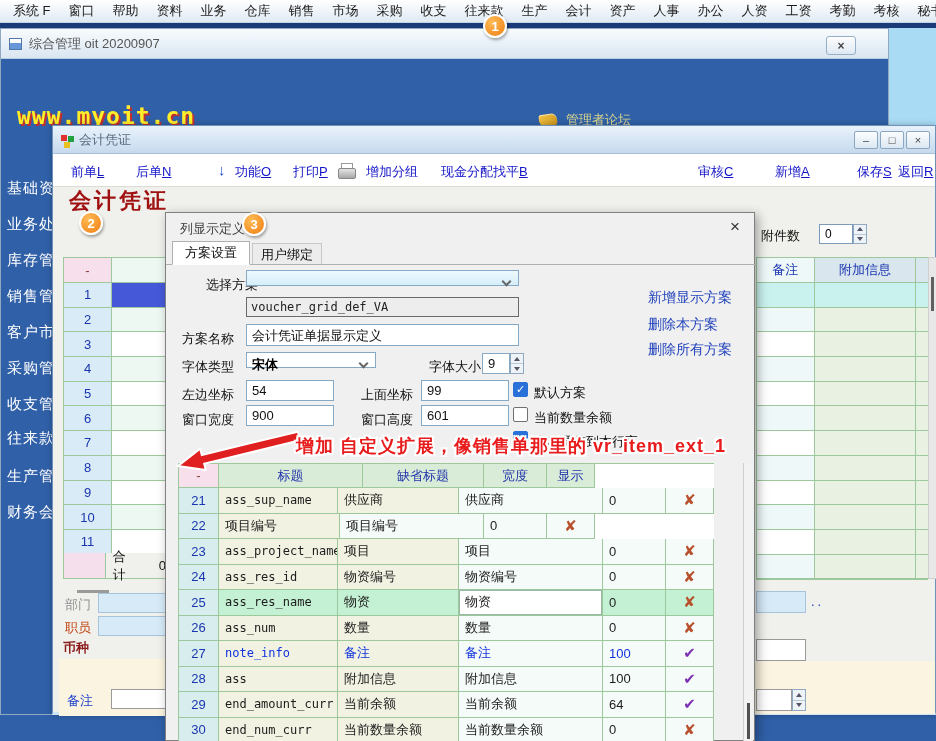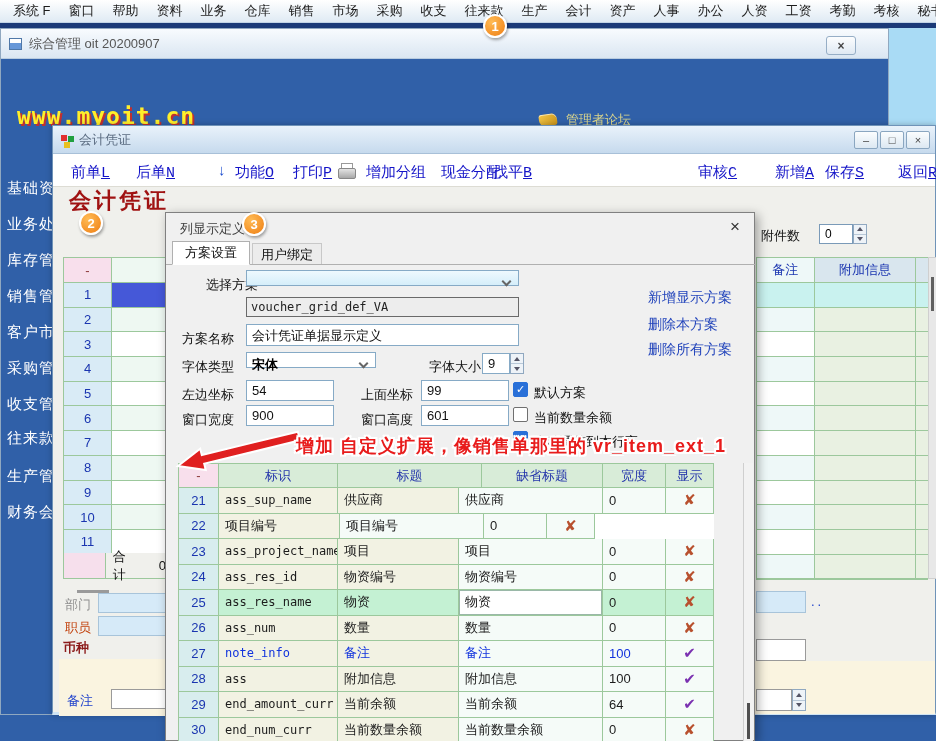--- a/index.html
+++ b/index.html
@@ -41,21 +41,21 @@
   .vw-title { position:absolute; left:0; top:0; right:0; height:28px;
     background:linear-gradient(#e9f2fb,#c6daed); border-bottom:1px solid #a8c0d8;
     display:flex; align-items:center; padding:0 8px; }
   .vwicon { width:6px; height:6px; background:#e03030; box-shadow:7px 1px 0 #20a040,3px 7px 0 #e8c020; margin-right:12px; margin-top:-4px; }
   .vw-title-text { font-size:13px; color:#5a6b80; }
   .wbtns { position:absolute; right:5px; top:5px; display:flex; gap:2px; }
   .wbtn { width:24px; height:18px; border:1px solid #8aa6c0; border-radius:2px;
     background:linear-gradient(#fbfdfe,#dce8f2); font-size:11px; color:#444;
     display:flex; align-items:center; justify-content:center; }
   .vw-toolbar { position:absolute; left:0; top:28px; right:0; height:33px; background:#ffffff; border-bottom:1px solid #dddcd4; }
-  .tbi { position:absolute; top:9px; font-size:15px; color:#1414c8; white-space:nowrap; cursor:default;font-family:Liberation Mono, monospace; }
+  .tbi { position:absolute; top:9px; font-size:13px; color:#1414c8; white-space:nowrap; cursor:default; }
   .tbi u { text-decoration:underline; }
   .down-ico { position:absolute; left:165px; top:7px; font-size:15px; font-weight:bold; color:#2050d0; }
   .printer { position:absolute; left:285px; top:9px; width:17px; height:15px; }
   .printer::before { content:""; position:absolute; left:3px; top:0; width:10px; height:6px; background:#fff; border:1px solid #999; }
   .printer::after { content:""; position:absolute; left:0; top:5px; width:16px; height:9px; background:linear-gradient(#e4e4e4,#a8a8a8); border:1px solid #888; border-radius:2px; }
   .page-title { position:absolute; left:16px; top:60px; font-family:"Liberation Serif","DejaVu Serif",serif;
     font-size:22px; font-weight:bold; color:#a01212; letter-spacing:3px; }
   .attach-label { position:absolute; left:708px; top:101px; font-size:13px; color:#111; }
   .attach-field { position:absolute; left:766px; top:98px; width:34px; height:20px; background:#fff; border:1px solid #7a9ab8; font-size:12px; padding:2px 0 0 5px; }
   .spin { position:absolute; width:14px; height:20px; border:1px solid #90a8c0; background:#eef3f8; display:flex; flex-direction:column; }
@@ -223,21 +223,21 @@
       <span class="tbi" style="left:83px"><span>后单</span><u>N</u></span>
       <span class="down-ico">↓</span>
       <span class="tbi" style="left:182px"><span>功能</span><u>O</u></span>
       <span class="tbi" style="left:240px"><span>打印</span><u>P</u></span>
       <span class="printer"></span>
       <span class="tbi" style="left:313px"><span>增加分组</span><u></u></span>
       <span class="tbi" style="left:388px"><span>现金分配</span><u></u></span>
       <span class="tbi" style="left:440px"><span>找平</span><u>B</u></span>
       <span class="tbi" style="left:645px"><span>审核</span><u>C</u></span>
       <span class="tbi" style="left:722px"><span>新增</span><u>A</u></span>
-      <span class="tbi" style="left:772px"><span>保存</span><u>S</u></span>
+      <span class="tbi" style="left:804px"><span>保存</span><u>S</u></span>
       <span class="tbi" style="left:845px"><span>返回</span><u>R</u></span>
     </div>
 
     <div class="page-title">会计凭证</div>
 
     <span class="attach-label flabel">附件数</span>
     <div class="attach-field">0</div>
     <span class="spin" style="left:800px;top:98px">
         <i>
           <span class="su"></span>
@@ -450,21 +450,20 @@
     <span class="dlabel" style="left:368px;top:220px">自动调整到本行高</span>
 
     <svg class="arrow" width="135" height="48">
       <path d="M4,40 L26.2,22.8 L27.8,29 L123.8,5.7 L126.2,14.3 L30.2,37.8 L31.8,44 Z" fill="#e02020" stroke="#ffffff" stroke-width="2"></path>
     </svg>
     <div class="annotation">增加 自定义扩展，像销售单那里的 vr_item_ext_1</div>
 
     <div class="dtable">
       <div class="dt-row dt-head">
         <div class="dt-c w0">-</div>
-        <div class="dt-c w1">标识</div>
         <div class="dt-c w3">标题</div>
         <div class="dt-c w2">缺省标题</div>
         <div class="dt-c w4">宽度</div>
         <div class="dt-c w5">显示</div>
       </div>
       <div class="dt-row">
         <div class="dt-c w0 c-num">21</div>
           <div class="dt-c w1 c-id">ass_sup_name</div>
           <div class="dt-c w2 c-def">供应商</div>
           <div class="dt-c w3 c-tt">供应商</div>

